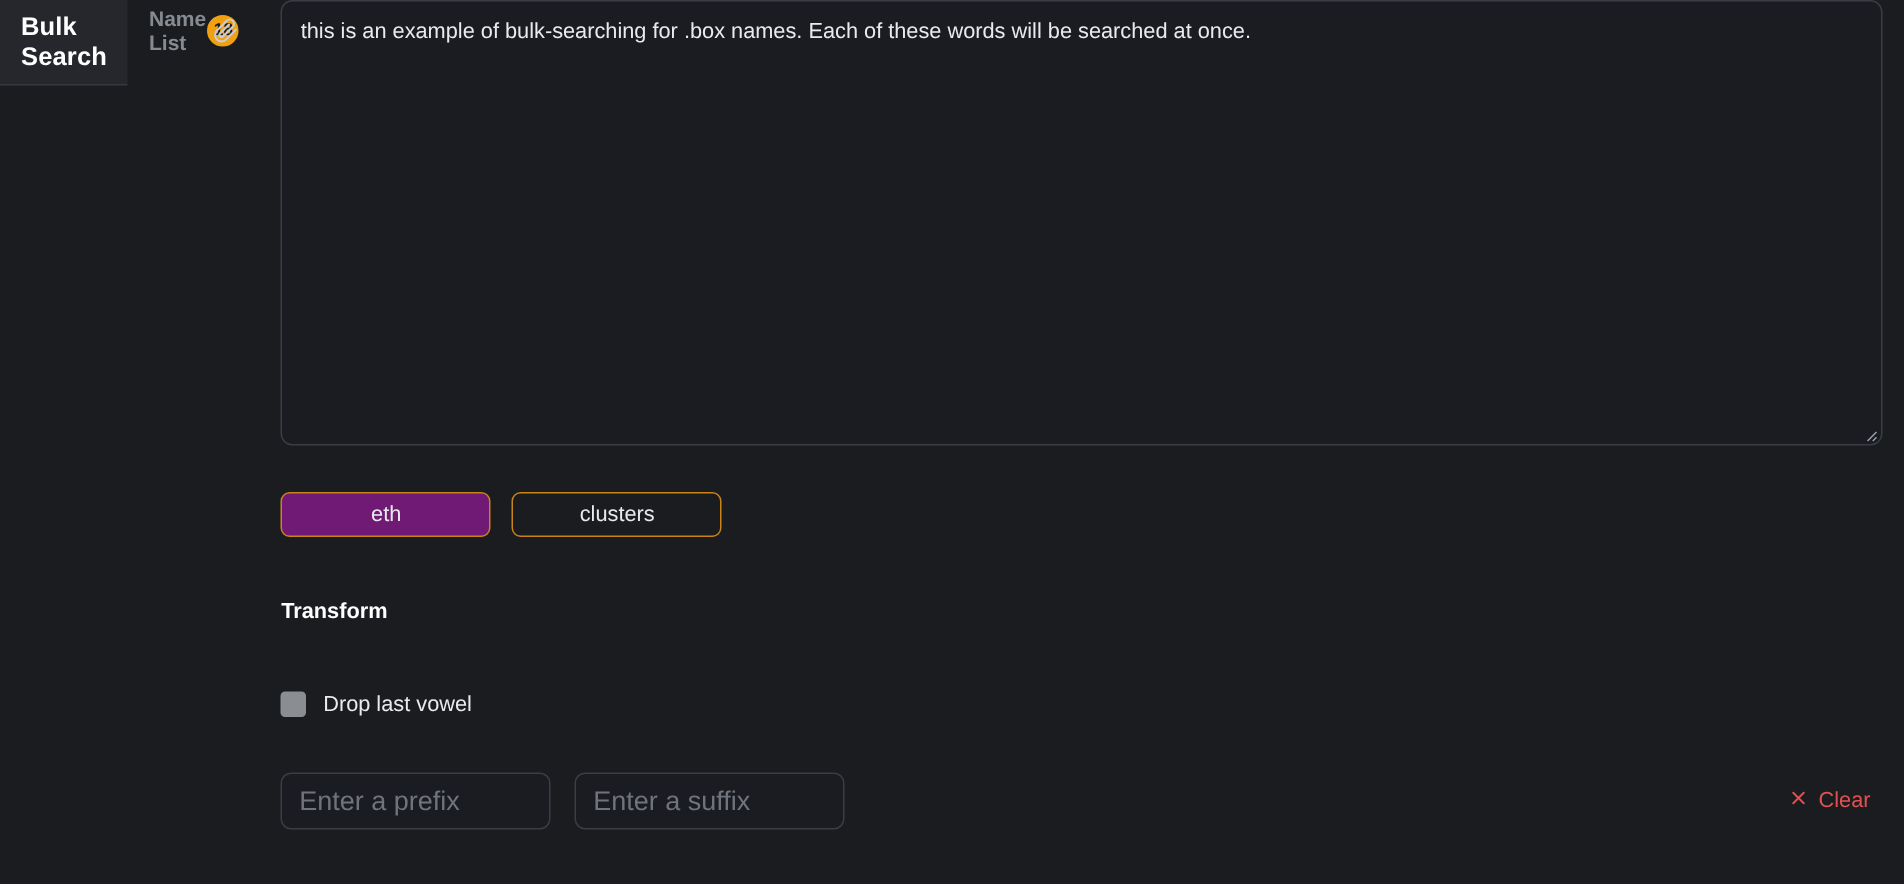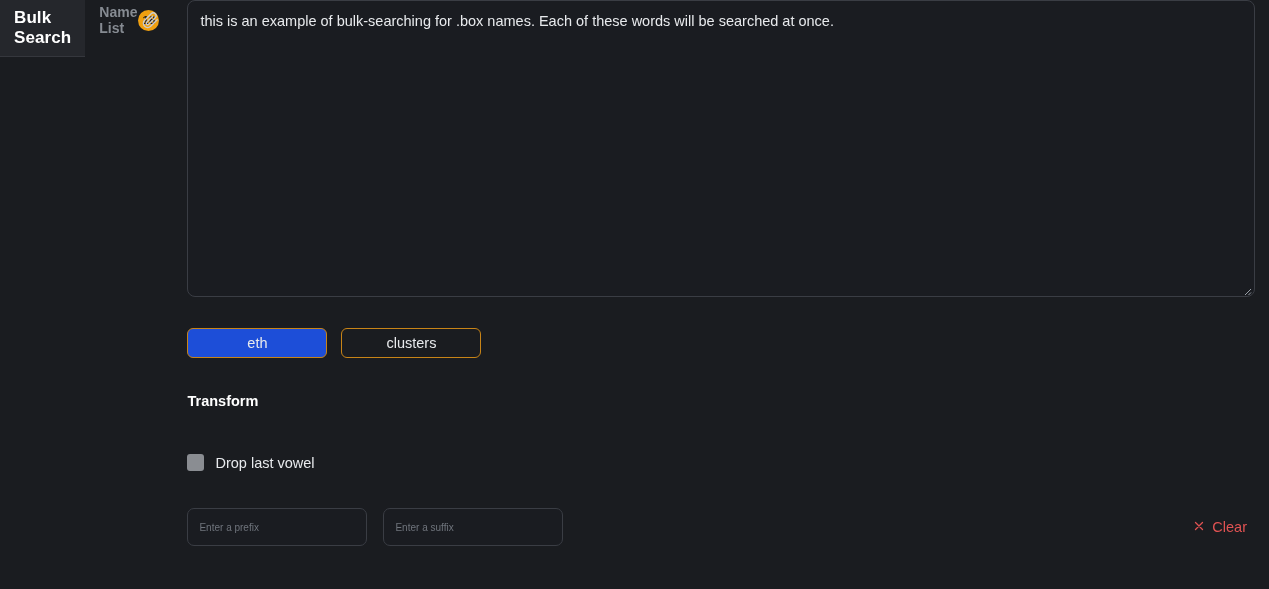--- a/index.html
+++ b/index.html
@@ -141,26 +141,26 @@
     font-size: 14.5px;
     font-family: "Liberation Sans", sans-serif;
     display: inline-flex;
     align-items: center;
     justify-content: center;
     padding: 0 18px;
     box-sizing: border-box;
     cursor: pointer;
   }
   .chip.selected {
-    background: #1d4ed8;
+    background: #701a75;
   }
 
   
   .transform-title {
-    margin-top: 16px;
+    margin-top: 23px;
     font-size: 14.5px;
     font-weight: bold;
     color: #ffffff;
     flex: 0 0 auto;
   }
   .checkbox-row {
     display: flex;
     align-items: center;
     margin-top: 26px;
     flex: 0 0 auto;
@@ -188,21 +188,21 @@
   }
   .text-input {
     width: 180px;
     height: 38px;
     box-sizing: border-box;
     background: #1a1c21;
     border: 1px solid #3a3d44;
     border-radius: 7px;
     color: #e8eaed;
     font-family: "Liberation Sans", sans-serif;
-    font-size: 10px;
+    font-size: 18px;
     padding: 0 11px;
     outline: none;
   }
   .text-input::placeholder { color: #6f747c; }
   .text-input + .text-input { margin-left: 16px; }
 
   .spacer { flex: 1 1 auto; }
 
   .clear-btn {
     display: inline-flex;

